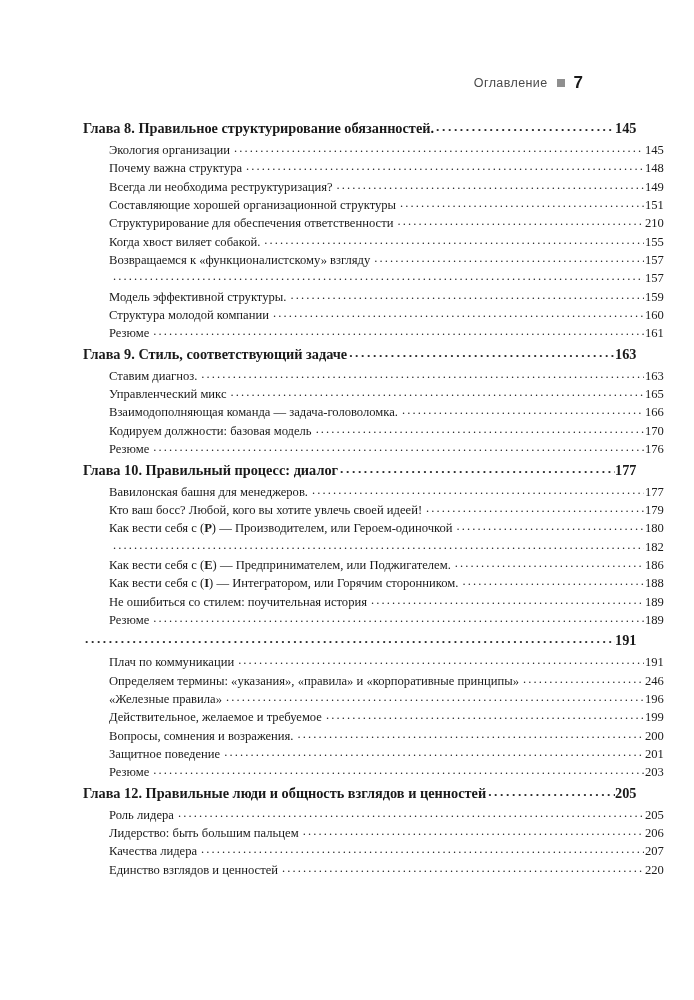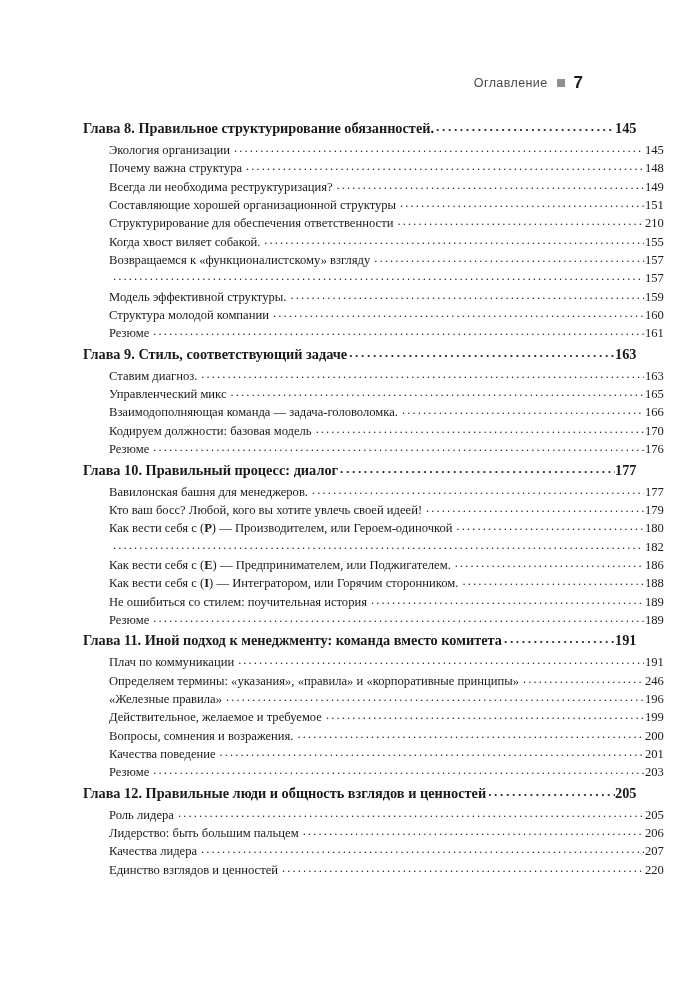--- a/index.html
+++ b/index.html
@@ -269,21 +269,20 @@
           <span class="row-page">189</span>
         </div>
         <div class="toc-row entry-row">
           <span class="row-label">Резюме</span>
           <span class="leader">........................................................................................................................................................................................................</span>
           <span class="row-page">189</span>
         </div>
       </div>
       <div class="chapter-block">
         <div class="toc-row chapter-row">
-          <span class="row-label">Глава 11. Иной подход к менеджменту: команда вместо комитета</span>
           <span class="leader">........................................................................................................................................................................................................</span>
           <span class="row-page">191</span>
         </div>
         <div class="toc-row entry-row">
           <span class="row-label">Плач по коммуникации</span>
           <span class="leader">........................................................................................................................................................................................................</span>
           <span class="row-page">191</span>
         </div>
         <div class="toc-row entry-row">
           <span class="row-label">Определяем термины: «указания», «правила» и «корпоративные принципы»</span>
@@ -299,21 +298,21 @@
           <span class="row-label">Действительное, желаемое и требуемое</span>
           <span class="leader">........................................................................................................................................................................................................</span>
           <span class="row-page">199</span>
         </div>
         <div class="toc-row entry-row">
           <span class="row-label">Вопросы, сомнения и возражения.</span>
           <span class="leader">........................................................................................................................................................................................................</span>
           <span class="row-page">200</span>
         </div>
         <div class="toc-row entry-row">
-          <span class="row-label">Качества поведение</span>
+          <span class="row-label">Защитное поведение</span>
           <span class="leader">........................................................................................................................................................................................................</span>
           <span class="row-page">201</span>
         </div>
         <div class="toc-row entry-row">
           <span class="row-label">Резюме</span>
           <span class="leader">........................................................................................................................................................................................................</span>
           <span class="row-page">203</span>
         </div>
       </div>
       <div class="chapter-block">

